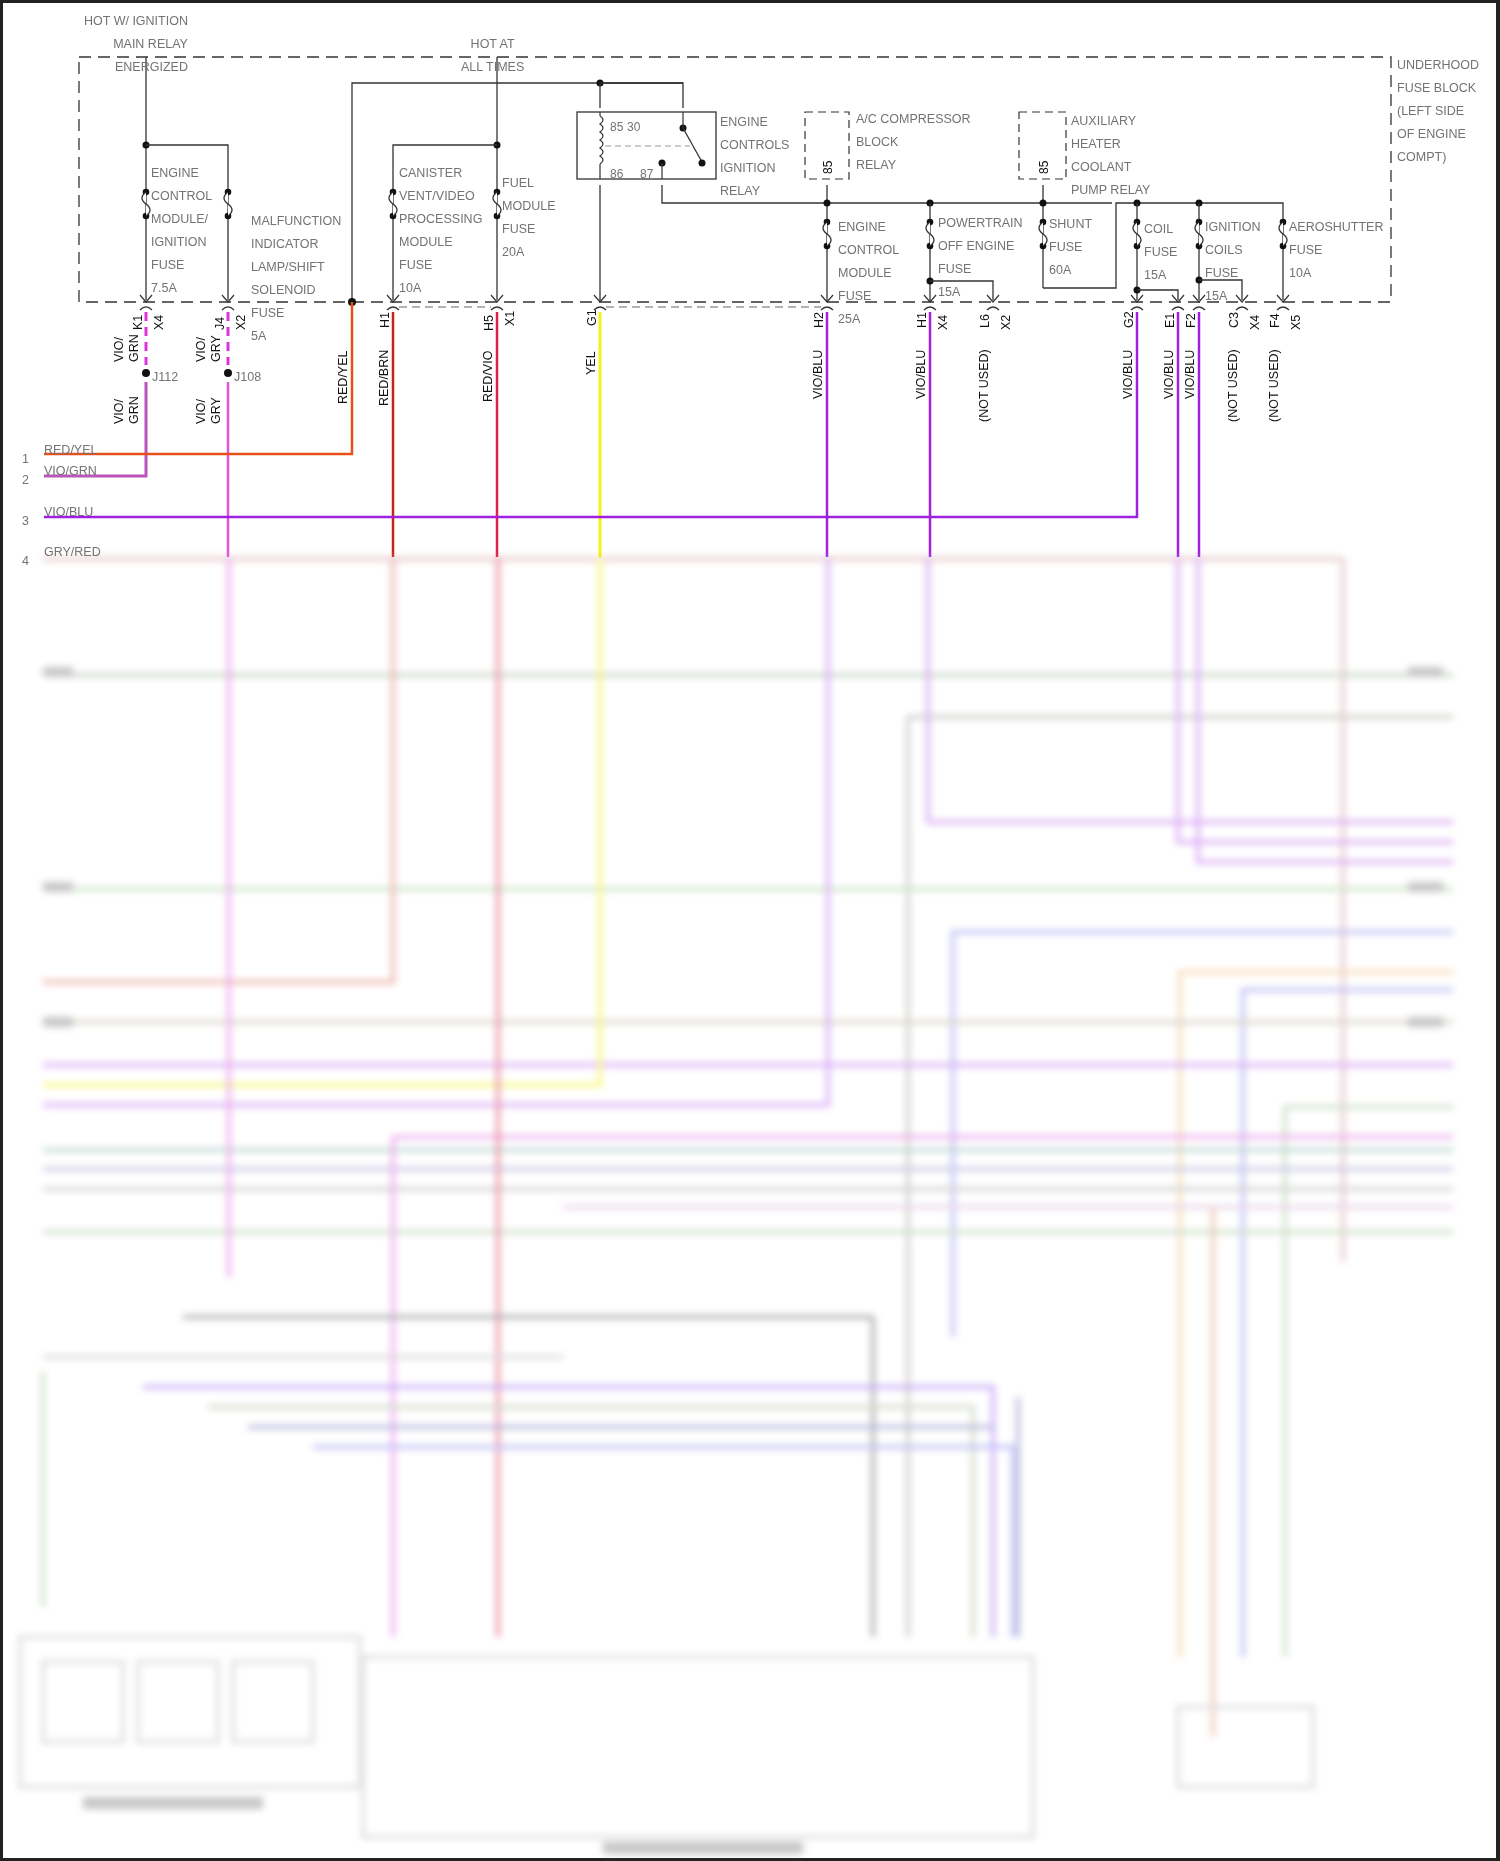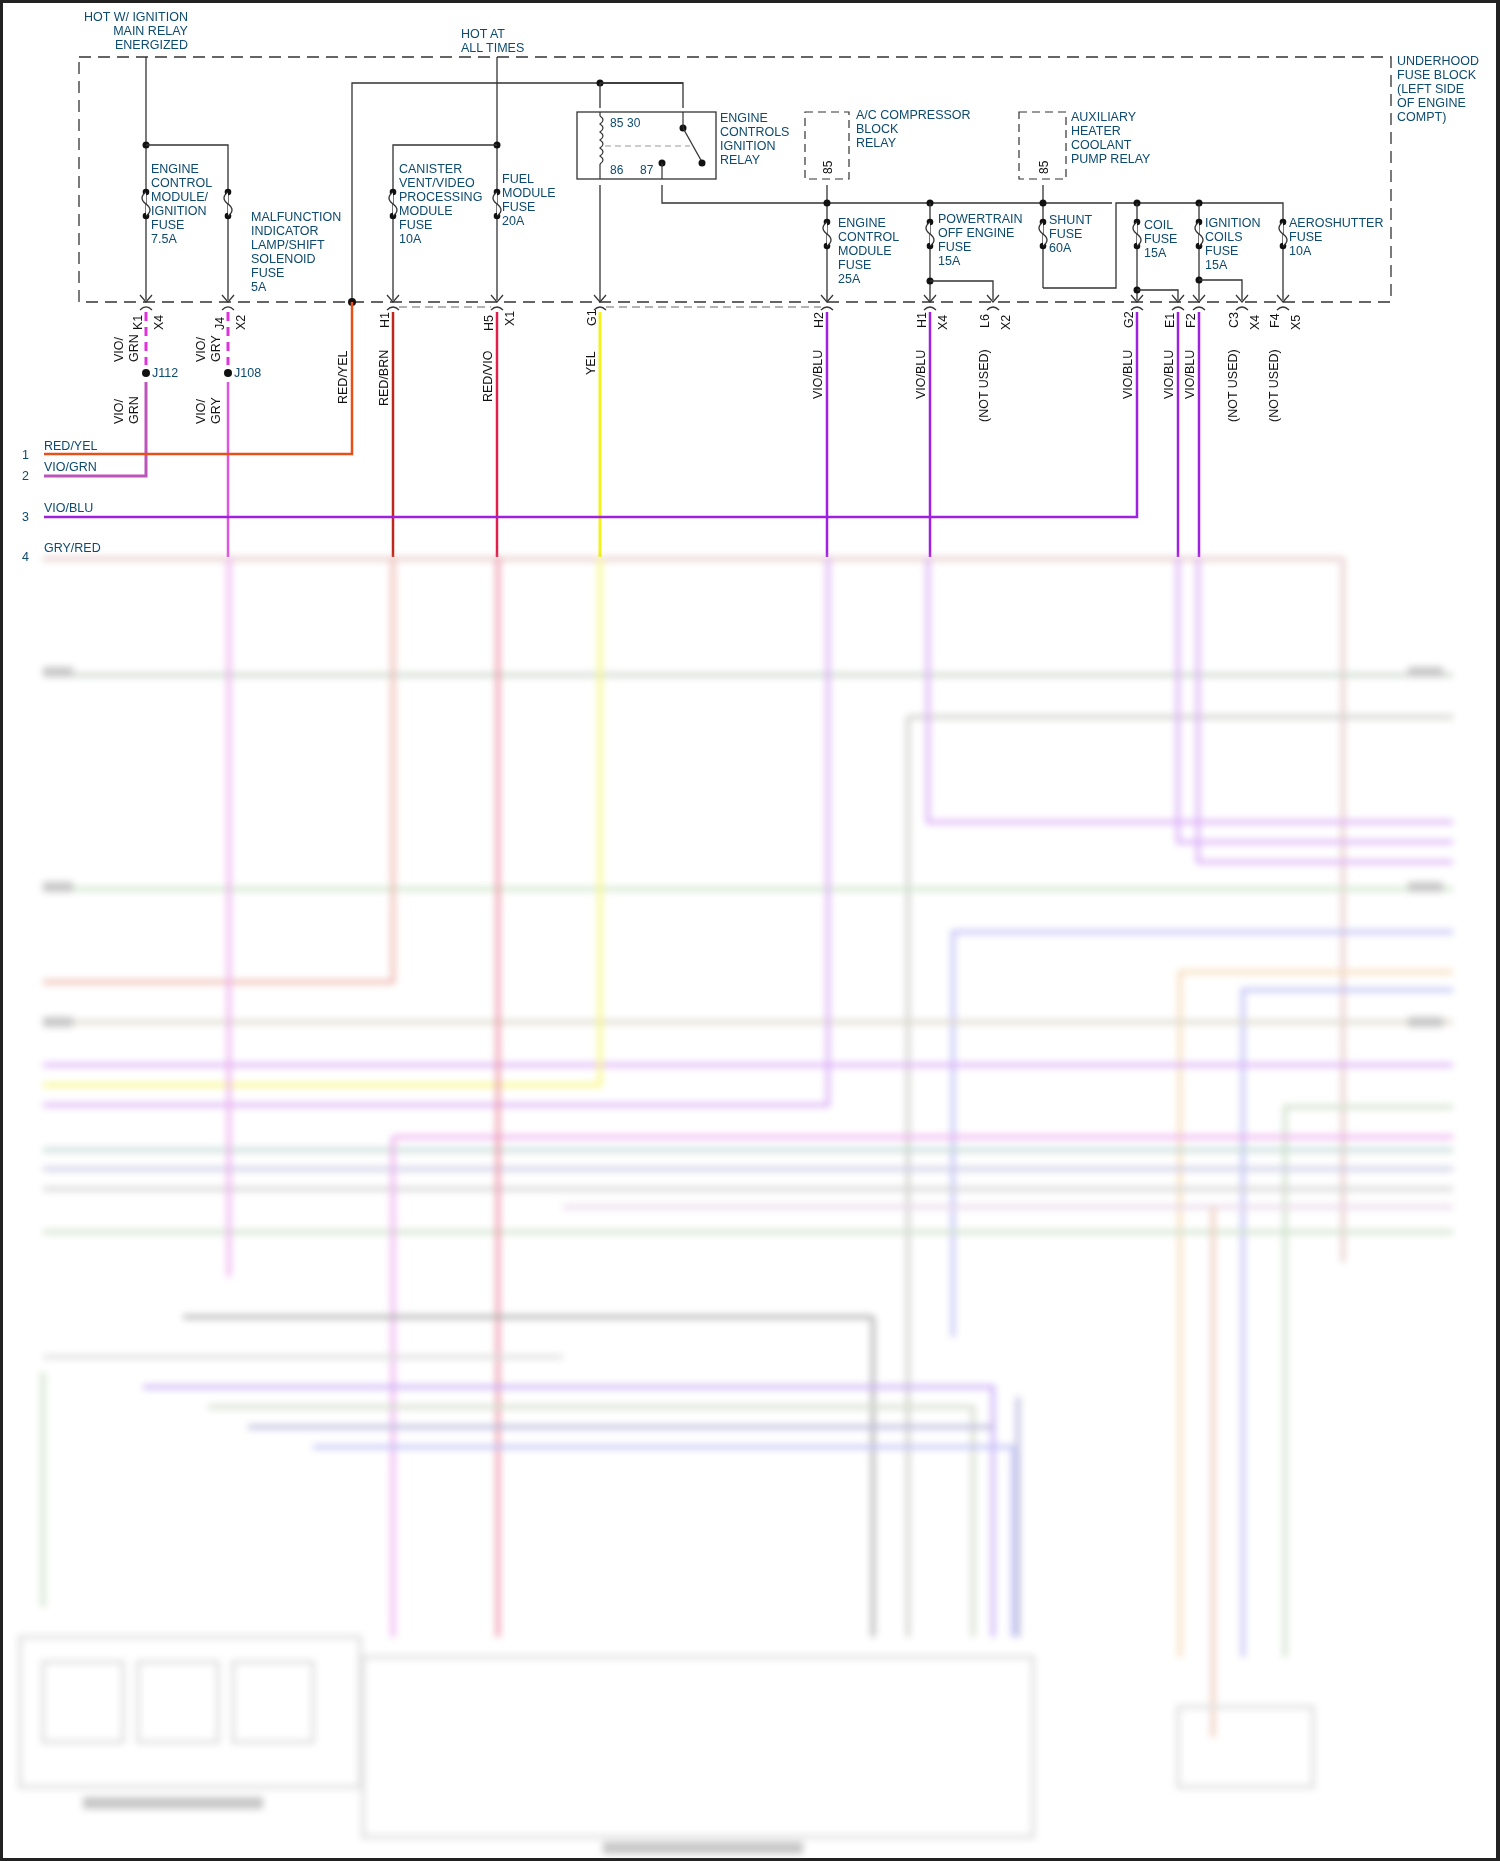--- a/index.html
+++ b/index.html
@@ -1,19 +1,19 @@
 <!DOCTYPE html>
 <html><head>
 <meta charset="utf-8">
 <style>
   html,body{margin:0;padding:0;background:#fff;}
   body{width:1500px;height:1861px;position:relative;overflow:hidden;font-family:"Liberation Sans",sans-serif;}
   .frame{position:absolute;left:0;top:0;width:1500px;height:1861px;box-sizing:border-box;border:3px solid #222;border-right-width:4px;}
   svg{position:absolute;left:0;top:0;}
-  .lbl{position:absolute;font-size:12.5px;line-height:14px;color:#0c4a6e;white-space:pre;}
+  .lbl{position:absolute;font-size:12.5px;line-height:23px;color:#737373;white-space:pre;}
   .vlbl{position:absolute;font-size:12.5px;color:#111;white-space:nowrap;transform-origin:left top;transform:rotate(-90deg);}
   .blurzone{position:absolute;left:3px;top:557px;width:1493px;height:1301px;filter:blur(3.5px);opacity:.55;}
 </style>
 </head>
 <body>
 
 <div class="frame"></div>
 
 <svg width="1500" height="1861">
 
@@ -226,21 +226,21 @@
         <rect x="1405" y="460" width="35" height="10"></rect>
       <rect x="80" y="1240" width="180" height="12"></rect>
         <rect x="600" y="1285" width="200" height="12"></rect>
     </g>
   </svg>
 </div>
 
 <div class="lbl" style="left:84px;top:10px;text-align:right;">HOT W/ IGNITION
 MAIN RELAY
 ENERGIZED</div>
-<div class="lbl" style="left:461px;top:27px;text-align:left;">HOT AT
+<div class="lbl" style="left:461px;top:33px;text-align:center;">HOT AT
 ALL TIMES</div>
 <div class="lbl" style="left:1397px;top:54px;">UNDERHOOD
 FUSE BLOCK
 (LEFT SIDE
 OF ENGINE
 COMPT)</div>
 
 <div class="lbl" style="left:151px;top:162px;">ENGINE
 CONTROL
 MODULE/

